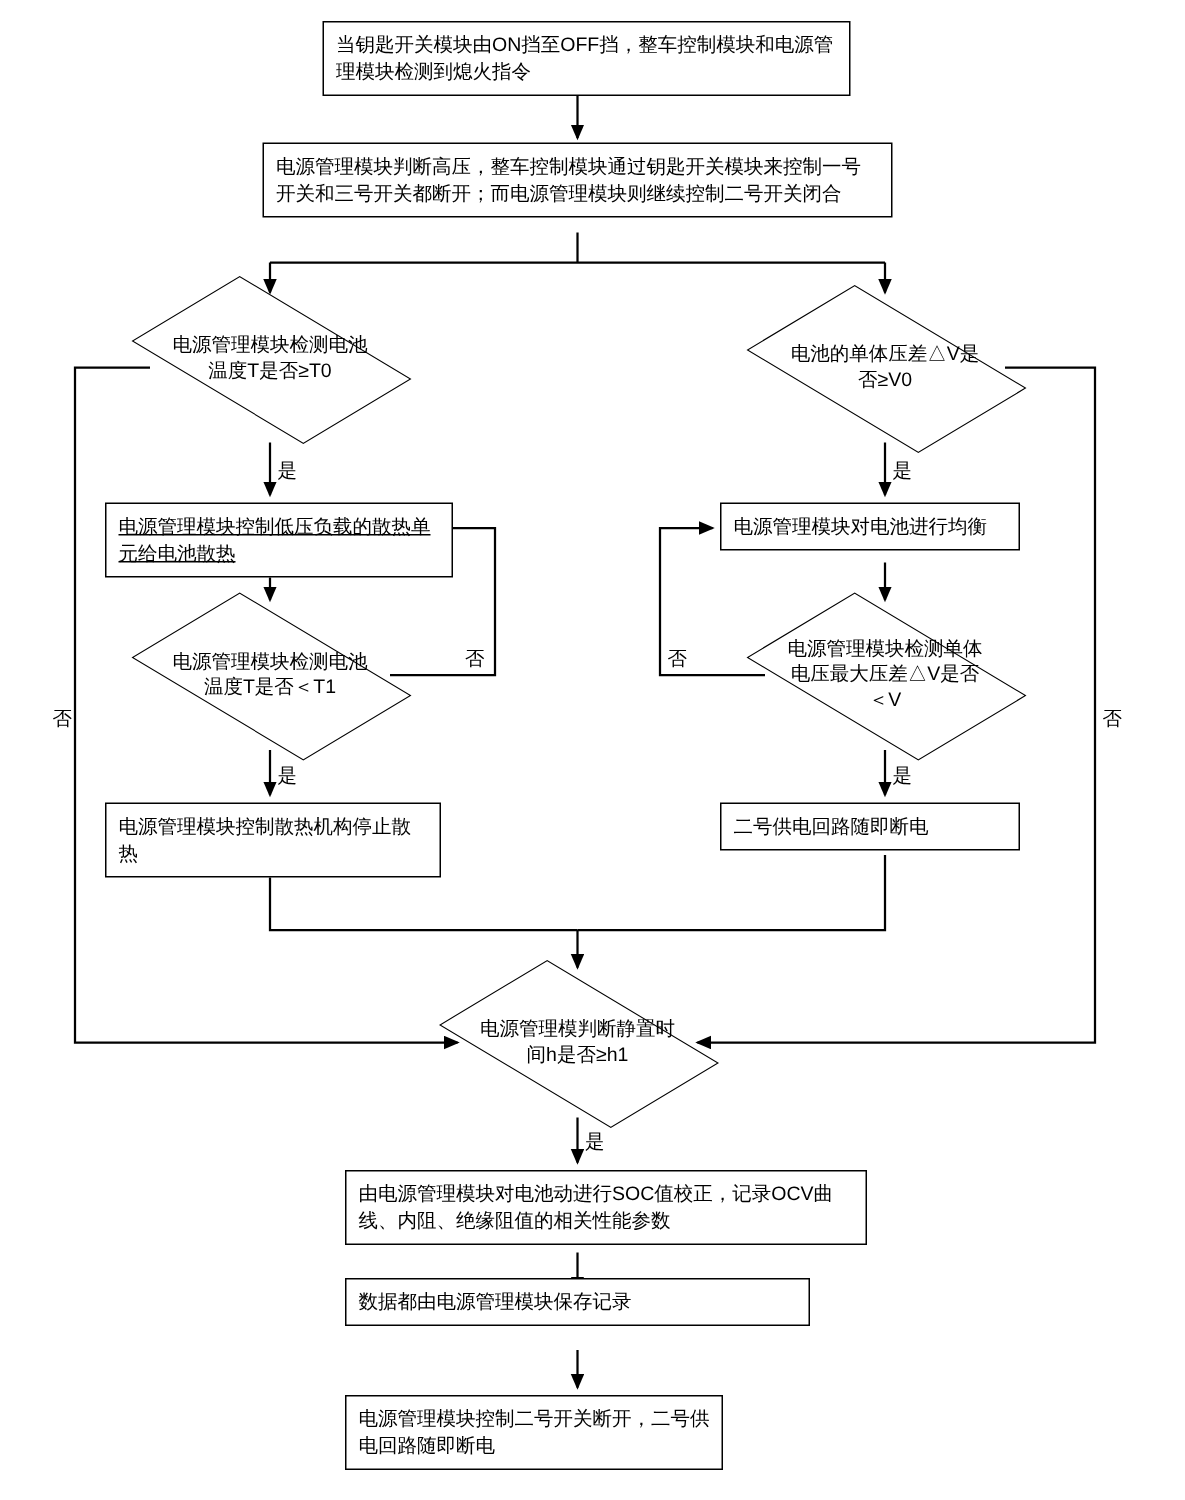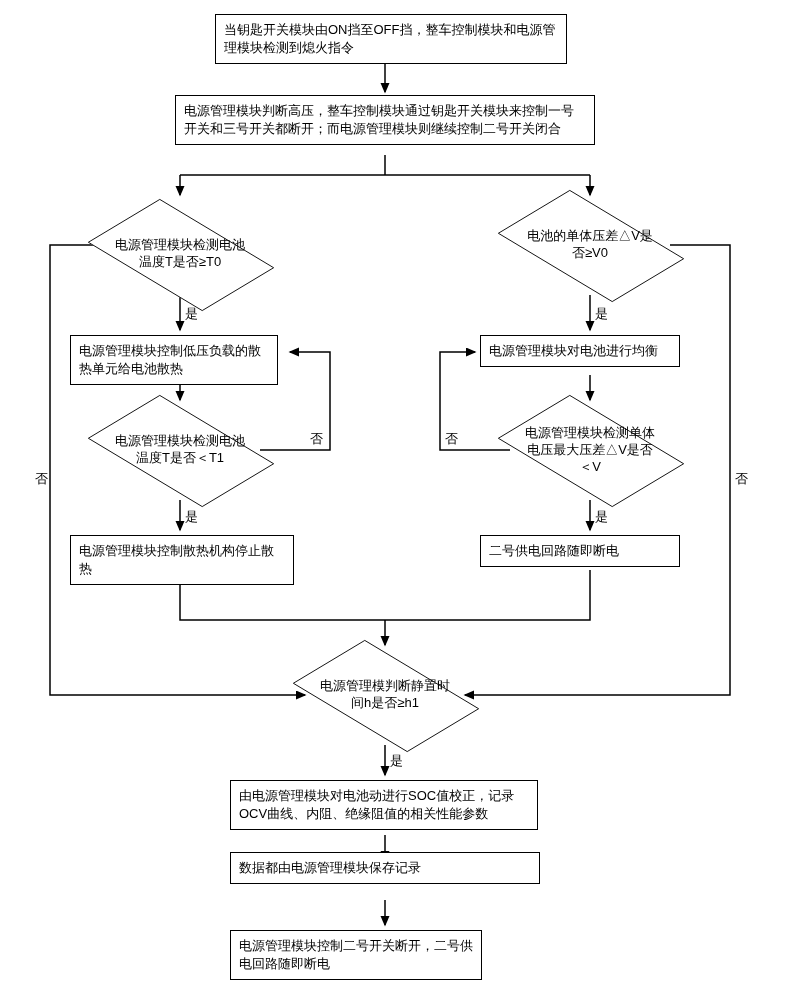--- a/index.html
+++ b/index.html
@@ -120,29 +120,29 @@
 </svg>
 
 <div class="box" style="left:215px; top:14px; width:352px;">
   <span>当钥匙开关模块由ON挡至OFF挡，整车控制模块和电源管理模块检测到熄火指令</span>
 </div>
 
 <div class="box" style="left:175px; top:95px; width:420px;">
   <span>电源管理模块判断高压，整车控制模块通过钥匙开关模块来控制一号开关和三号开关都断开；而电源管理模块则继续控制二号开关闭合</span>
 </div>
 
-<div class="diamond" style="left:100px; top:204px;">
+<div class="diamond" style="left:100px; top:189px;">
   <div class="diamond-text">电源管理模块检测电池温度T是否≥T0</div>
 </div>
 
 <div class="diamond" style="left:510px; top:195px;">
   <div class="diamond-text">电池的单体压差△V是否≥V0</div>
 </div>
 
-<div class="box" style="left:70px; top:335px; width:208px;">
+<div class="box" style="left:70px; top:335px; width:232px;text-decoration:underline;">
   <span>电源管理模块控制低压负载的散热单元给电池散热</span>
 </div>
 
 <div class="diamond" style="left:100px; top:400px;">
   <div class="diamond-text">电源管理模块检测电池温度T是否＜T1</div>
 </div>
 
 <div class="box" style="left:70px; top:535px; width:224px;">
   <span>电源管理模块控制散热机构停止散热</span>
 </div>
@@ -156,21 +156,21 @@
 </div>
 
 <div class="box" style="left:480px; top:535px; width:200px;">
   <span>二号供电回路随即断电</span>
 </div>
 
 <div class="diamond" style="left:305px; top:645px;">
   <div class="diamond-text">电源管理模判断静置时间h是否≥h1</div>
 </div>
 
-<div class="box" style="left:230px; top:780px; width:308px;">
+<div class="box" style="left:230px; top:780px; width:348px;">
   <span>由电源管理模块对电池动进行SOC值校正，记录OCV曲线、内阻、绝缘阻值的相关性能参数</span>
 </div>
 
 <div class="box" style="left:230px; top:852px; width:310px;">
   <span>数据都由电源管理模块保存记录</span>
 </div>
 
 <div class="box" style="left:230px; top:930px; width:252px;">
   <span>电源管理模块控制二号开关断开，二号供电回路随即断电</span>
 </div>

